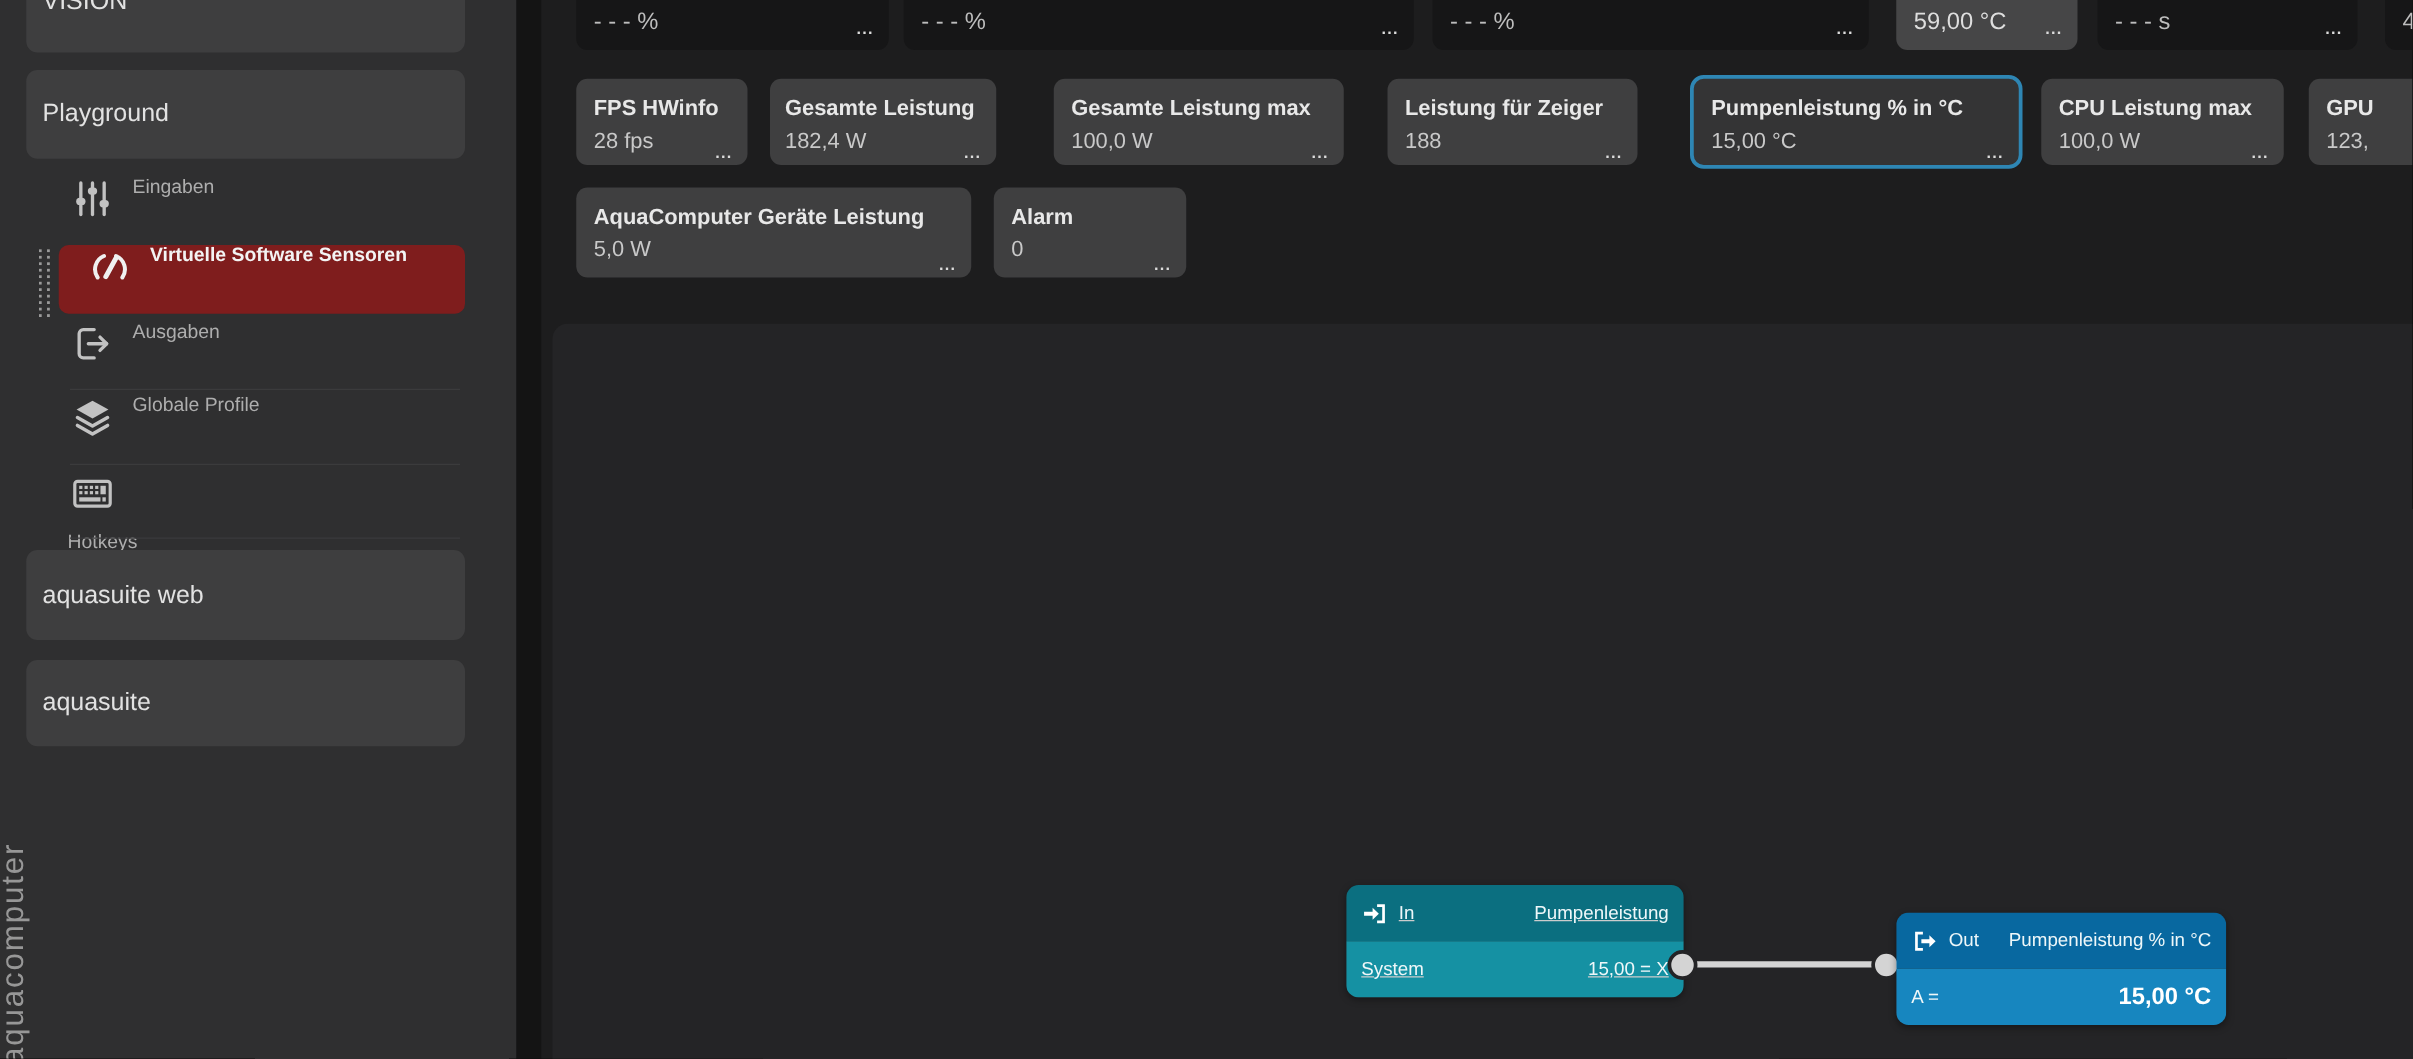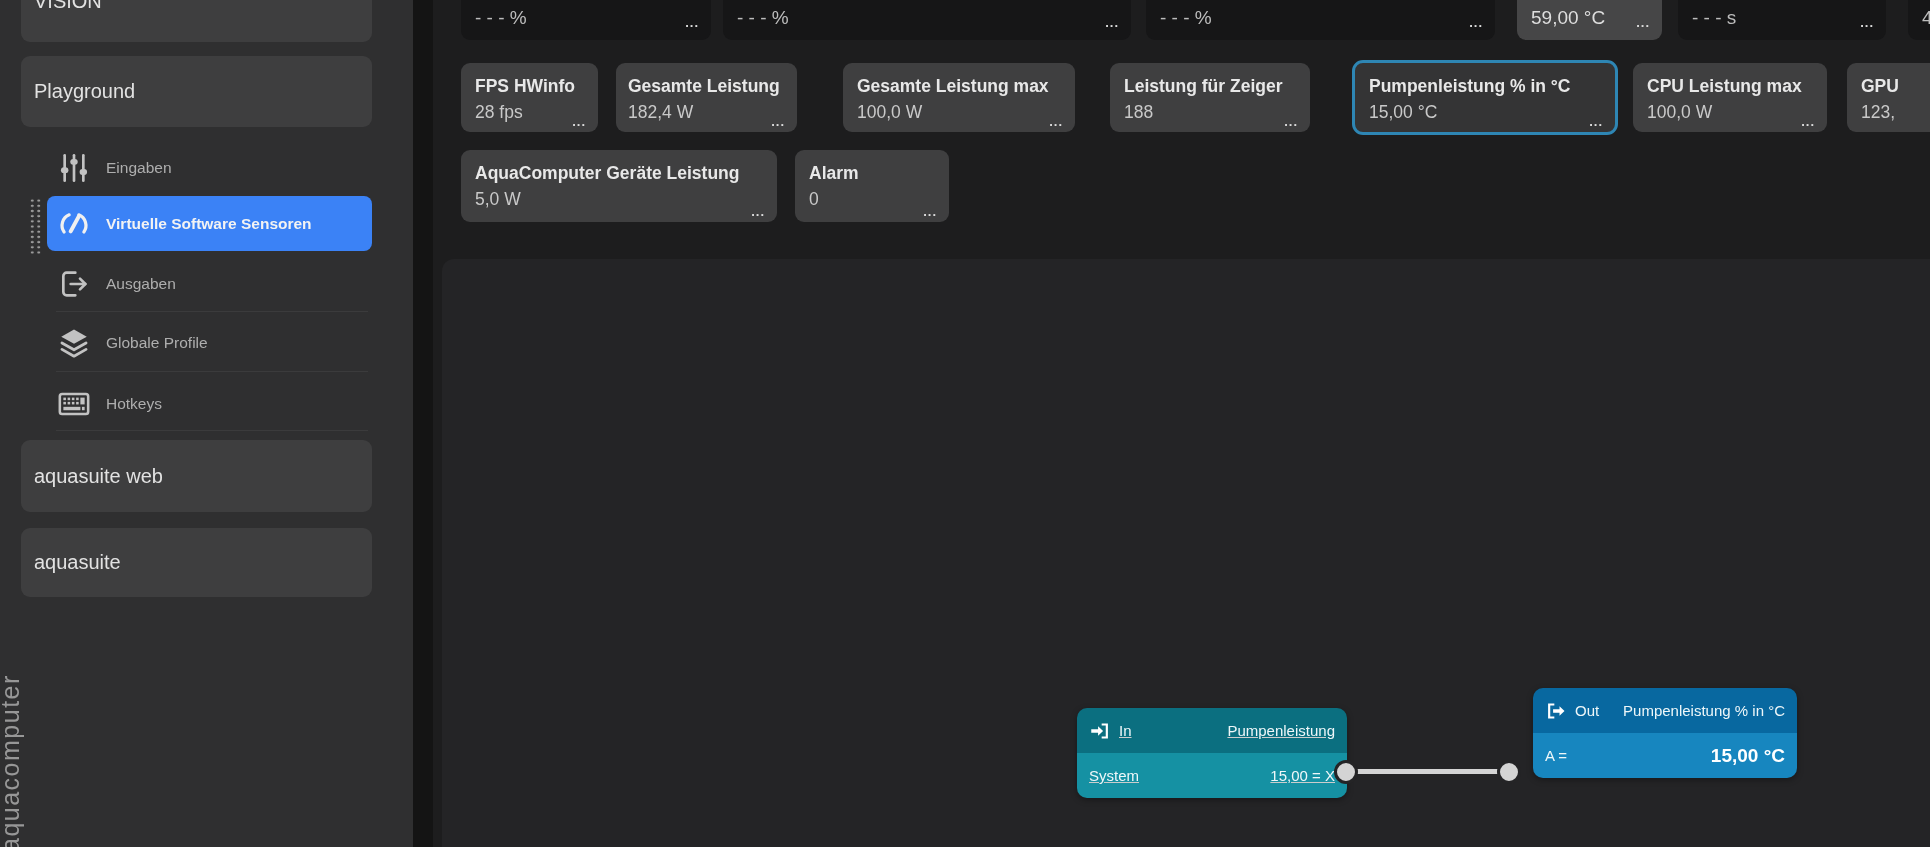--- a/index.html
+++ b/index.html
@@ -19,26 +19,26 @@
   }
   .side-panel{
     position:absolute;left:21px;width:351px;background:#3e3e3f;border-radius:9px;
     color:#e2e2e2;font-size:20px;display:flex;align-items:center;padding-left:13px;
   }
   .panel-vision{top:-26px;height:68px;align-items:flex-start;padding-top:16px;}
   .panel-playground{top:56px;height:71px;}
   .panel-webaqua{top:440px;height:72px;}
   .panel-aqua{top:528px;height:69px;}
   .nav-item{
-    position:absolute;left:21px;width:351px;height:54px;display:flex;align-items:center;
+    position:absolute;left:21px;width:351px;height:54px;display:flex;align-items:flex-start;
     padding-left:33px;gap:12px;color:#aeaeae;font-size:15.5px;
   }
   .nav-item .ic{width:40px;height:36px;flex:0 0 auto;display:flex;align-items:center;justify-content:center;}
   .nav-item.selected{
-    left:47px;width:325px;padding-left:7px;background:#3b82f6;border-radius:8px;height:55px;
+    left:47px;width:325px;padding-left:21px;background:#7f1d1d;border-radius:8px;height:55px;
     color:#f3f3f3;font-weight:bold;
   }
   .drag-dots{
     position:absolute;left:29px;top:198px;width:13px;height:56px;
     background-image:radial-gradient(circle,#9a9a9a 1.1px,transparent 1.4px);
     background-size:6.5px 5.2px;
   }
   .divider{position:absolute;left:56px;width:312px;height:1px;background:#3b3b3c;}
   
   .content{position:absolute;left:433px;top:0;width:1497px;height:847px;background:#1d1d1e;}
@@ -64,21 +64,21 @@
     position:absolute;left:9px;top:259px;width:1560px;height:640px;
     background:#242426;border-radius:12px;
   }
   .node{position:absolute;width:270px;height:90px;border-radius:10px;overflow:hidden;
     box-shadow:0 2px 6px rgba(0,0,0,.35);font-size:15px;}
   .n-head,.n-body{height:45px;display:flex;align-items:center;padding:0 12px;gap:8px;color:#eef7f9;}
   .n-title{margin-left:auto;white-space:nowrap;}
   .node-in{left:635px;top:449px;text-decoration:underline;}
   .node-in .n-head{background:#0b6f80;}
   .node-in .n-body{background:#1591a3;}
-  .node-out{left:1075px;top:429px;width:264px;margin-left:16px;}
+  .node-out{left:1075px;top:471px;width:264px;}
   .node-out .n-head{background:#0868a0;}
   .node-out .n-body{background:#1786bf;}
   .n-val-bold{margin-left:auto;font-weight:bold;font-size:19px;color:#fff;white-space:nowrap;}
   .link-line{position:absolute;left:904px;top:510px;width:163px;height:5px;background:#d4d4d4;}
   .port{
     position:absolute;width:24px;height:24px;border-radius:50%;
     background:#d4d4d4;border:3px solid #242426;top:501px;
   }
   .port-out{left:892px;}
   .port-in{left:1055px;}
@@ -146,21 +146,21 @@
           <path d="M12 2.5 L21 7.5 12 12.5 3 7.5 Z" fill="#c2c2c2" stroke="none"></path>
           <path d="M3.5 12 l8.5 4.8 8.5 -4.8"></path>
           <path d="M3.5 16.5 l8.5 4.8 8.5 -4.8"></path>
         </svg>
       </span>
       <span>Globale Profile</span>
     </div>
 
     <div class="divider" style="top:371px;"></div>
 
-    <div class="nav-item" style="top:377px;">
+    <div class="nav-item" style="top:377px;flex-direction:column;">
       <span class="ic">
         <svg width="34" height="30" viewBox="0 0 24 20" fill="none" stroke="#c2c2c2" stroke-width="1.8">
           <rect x="2" y="3" width="20" height="14" rx="1.6"></rect>
           <g fill="#c2c2c2" stroke="none">
             <rect x="4.5" y="5.5" width="1.8" height="1.8"></rect>
               <rect x="7.5" y="5.5" width="1.8" height="1.8"></rect>
             <rect x="10.5" y="5.5" width="1.8" height="1.8"></rect>
               <rect x="13.5" y="5.5" width="1.8" height="1.8"></rect>
             <rect x="4.5" y="8.5" width="1.8" height="1.8"></rect>
               <rect x="7.5" y="8.5" width="1.8" height="1.8"></rect>

